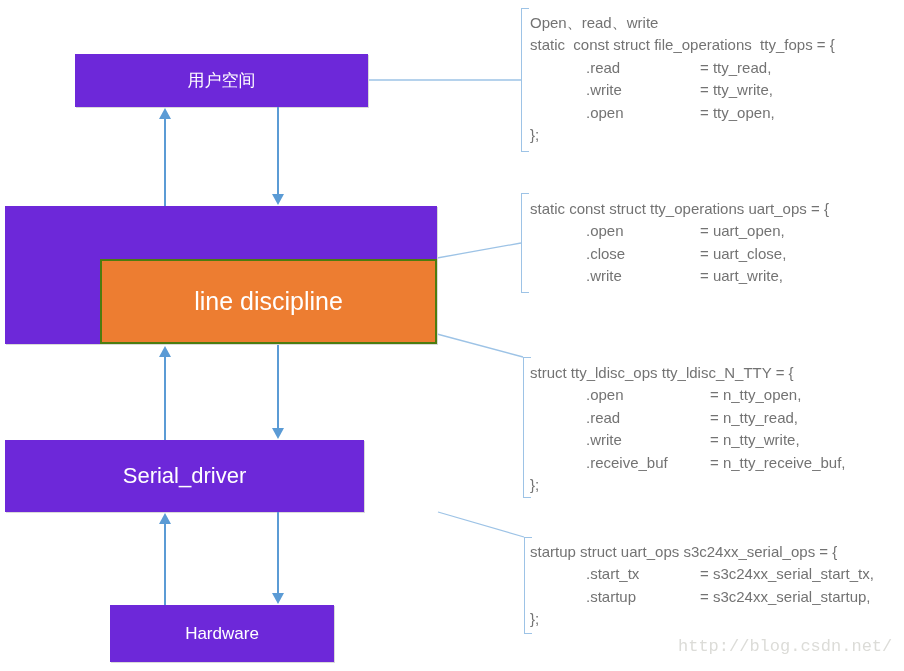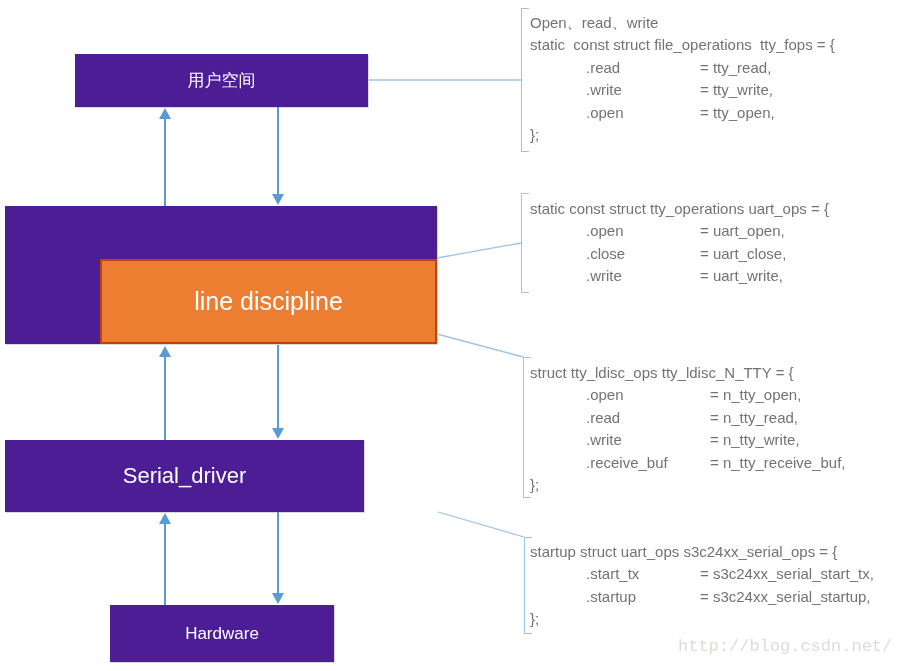--- a/index.html
+++ b/index.html
@@ -2,29 +2,29 @@
 <html><head>
 <meta charset="utf-8">
 <style>
   html,body{margin:0;padding:0;background:#fff;}
   #canvas{
     position:relative;width:904px;height:671px;background:#ffffff;overflow:hidden;
     font-family:"Liberation Sans",sans-serif;
   }
   
   .box{
-    position:absolute;background:#4c1d95;color:#ffffff;
+    position:absolute;background:#6d28d9;color:#ffffff;
     display:flex;align-items:center;justify-content:center;
     box-shadow:1px 1px 0 #d9d9d9;box-sizing:border-box;
   }
   #box-user-space{left:75px;top:54px;width:293px;height:53px;font-size:17px;}
   #box-tty-core{left:5px;top:206px;width:432px;height:138px;font-size:25px;
     align-items:flex-end;padding-top:10px;}
   #box-line-discipline{left:100px;top:259px;width:337px;height:85px;font-size:25px;
-    background:#ED7D31;border:2px solid #c2410c;}
+    background:#ED7D31;border:2px solid #4d7c0f;}
   #box-serial-driver{left:5px;top:440px;width:359px;height:72px;font-size:22px;}
   #box-hardware{left:110px;top:605px;width:224px;height:57px;font-size:17px;}
   
   .varrow{position:absolute;width:12px;}
   .varrow .shaft{position:absolute;left:5px;width:2px;background:#5B9BD5;}
   .varrow.up .shaft{top:10px;bottom:0;}
   .varrow.down .shaft{top:0;bottom:10px;}
   .varrow .head{position:absolute;left:0;width:0;height:0;
     border-left:6px solid transparent;border-right:6px solid transparent;}
   .varrow.up .head{top:0;border-bottom:11px solid #5B9BD5;}

